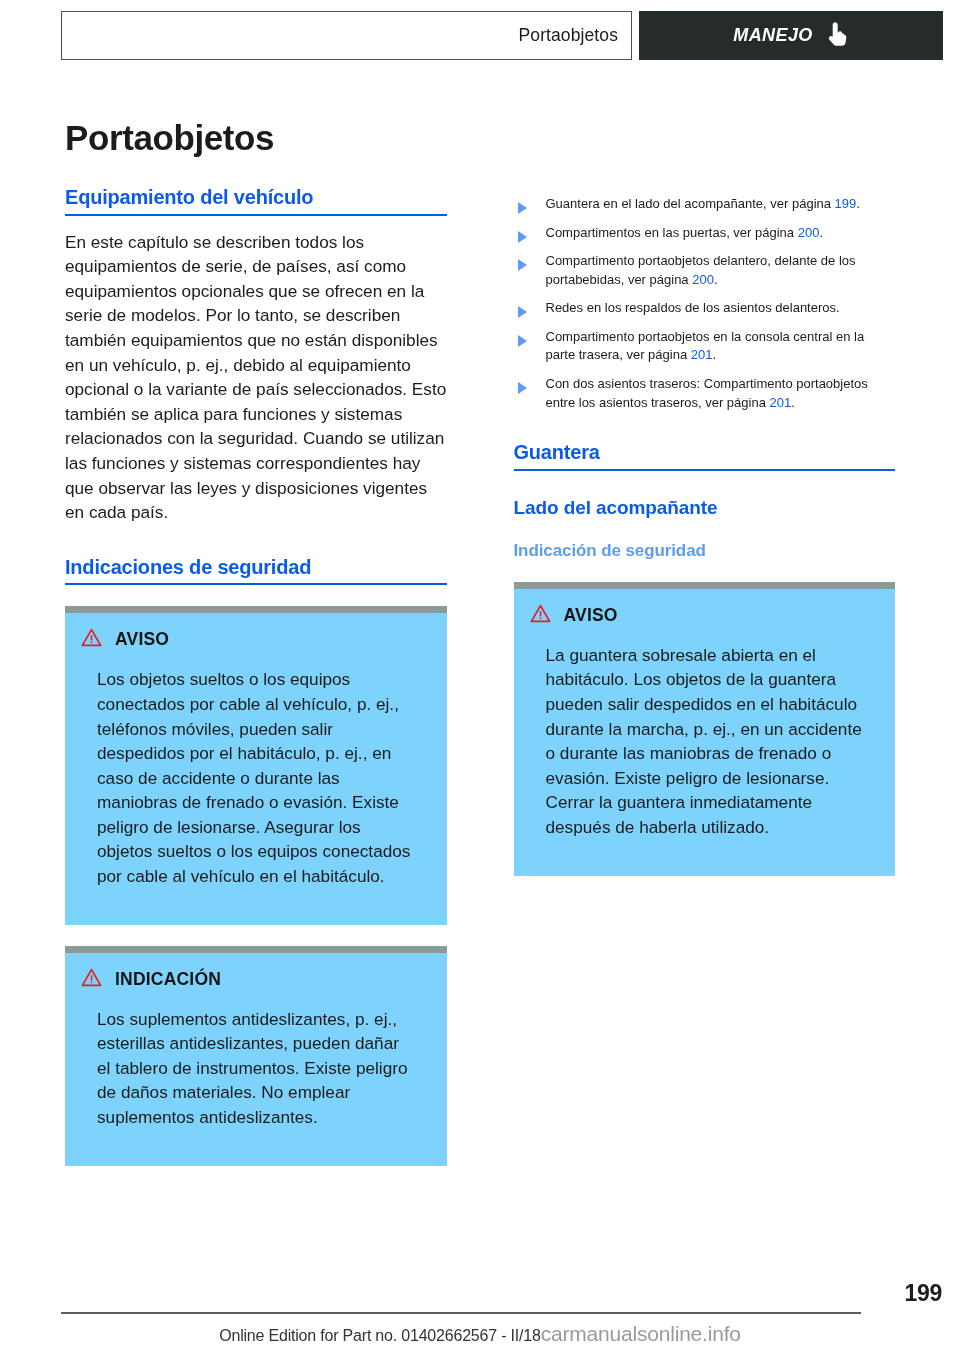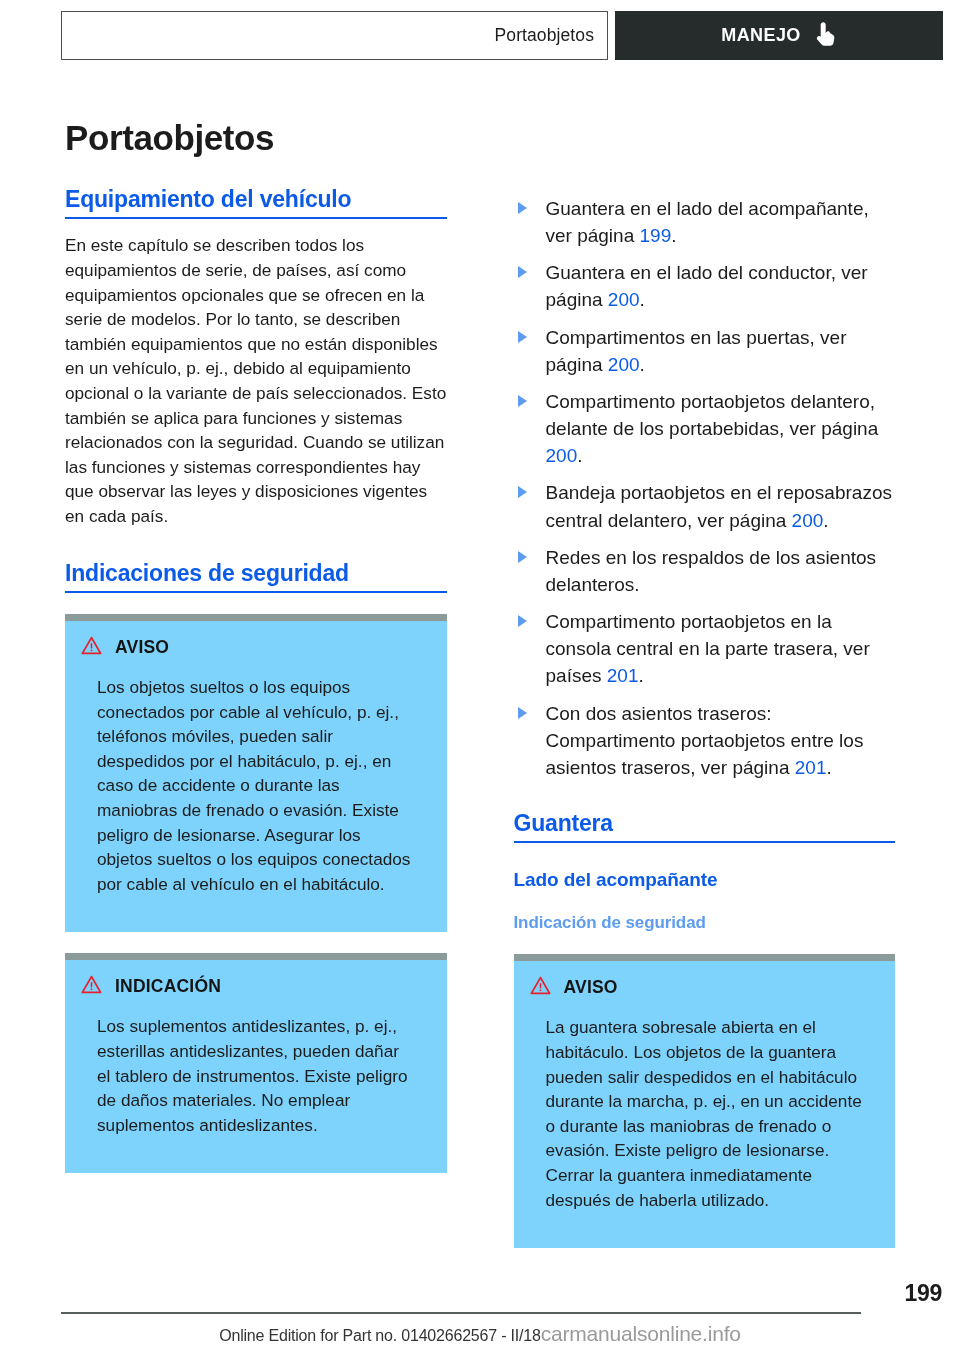--- a/index.html
+++ b/index.html
@@ -31,28 +31,29 @@
     align-items: center;
     justify-content: flex-end;
     padding-right: 13px;
   }
   .header-chapter-label {
     font-size: 17.5px;
     color: #1c1c1c;
     letter-spacing: .1px;
   }
   .header-section {
-    width: 328px;
+    width: 304px;
     margin-left: 7px;
     background: #262c2c;
     color: #ffffff;
     display: flex;
     align-items: center;
     justify-content: center;
     gap: 14px;
+    font-style: italic;
   }
   .header-section-label {
     font-size: 18px;
     font-weight: bold;
     letter-spacing: .4px;
   }
   .hand-icon { display: block; }
 
   
   .page-title {
@@ -68,21 +69,21 @@
     position: absolute;
     top: 185px; left: 65px;
     width: 830px;
     display: flex;
     gap: 67px;
   }
   .col { width: 382px; }
 
   h2.sec {
     margin: 0;
-    font-size: 23px;
+    font-size: 20px;
     font-weight: bold;
     color: #0b5be8;
     line-height: 1.28;
     letter-spacing: -0.2px;
     padding-bottom: 3px;
     border-bottom: 2px solid #0b5be8;
   }
   h3.sub {
     margin: 26px 0 0 0;
     font-size: 19px;
@@ -107,21 +108,21 @@
 
   ul.bullets {
     list-style: none;
     margin: 8px 0 0 0;
     padding: 0;
   }
   ul.bullets li {
     position: relative;
     padding-left: 32px;
     margin-top: 10px;
-    font-size: 19px;
+    font-size: 13px;
     line-height: 1.43;
     color: #1c1c1c;
   }
   ul.bullets li:first-child { margin-top: 10px; }
   .tri-bullet {
     position: absolute;
     left: 4px; top: 7px;
     width: 0; height: 0;
     border-top: 6px solid transparent;
     border-bottom: 6px solid transparent;
@@ -249,26 +250,24 @@
       </div>
     </div>
 
   </div>
 
   <div class="col">
 
 
     <ul class="bullets" id="bullet-list">
         <li><span class="tri-bullet"></span><span>Guantera en el lado del acompañante, ver página </span><span class="pg">199</span><span>.</span></li>
-        <li><span class="tri-bullet"></span><span>Guantera en el lado del conductor, ver página </span><span class="pg">200</span><span>.</span></li>
         <li><span class="tri-bullet"></span><span>Compartimentos en las puertas, ver página </span><span class="pg">200</span><span>.</span></li>
         <li><span class="tri-bullet"></span><span>Compartimento portaobjetos delantero, delante de los portabebidas, ver página </span><span class="pg">200</span><span>.</span></li>
-        <li><span class="tri-bullet"></span><span>Bandeja portaobjetos en el reposabrazos central delantero, ver página </span><span class="pg">200</span><span>.</span></li>
         <li><span class="tri-bullet"></span><span>Redes en los respaldos de los asientos delanteros.</span></li>
-        <li><span class="tri-bullet"></span><span>Compartimento portaobjetos en la consola central en la parte trasera, ver países </span><span class="pg">201</span><span>.</span></li>
+        <li><span class="tri-bullet"></span><span>Compartimento portaobjetos en la consola central en la parte trasera, ver página </span><span class="pg">201</span><span>.</span></li>
         <li><span class="tri-bullet"></span><span>Con dos asientos traseros: Compartimento portaobjetos entre los asientos traseros, ver página </span><span class="pg">201</span><span>.</span></li>
       </ul>
 
     <h2 class="sec" style="margin-top:28px">Guantera</h2>
     <h3 class="sub">Lado del acompañante</h3>
     <h4 class="subsub">Indicación de seguridad</h4>
 
     <div class="notice">
       <div class="notice-inner">
         <div class="notice-head">

